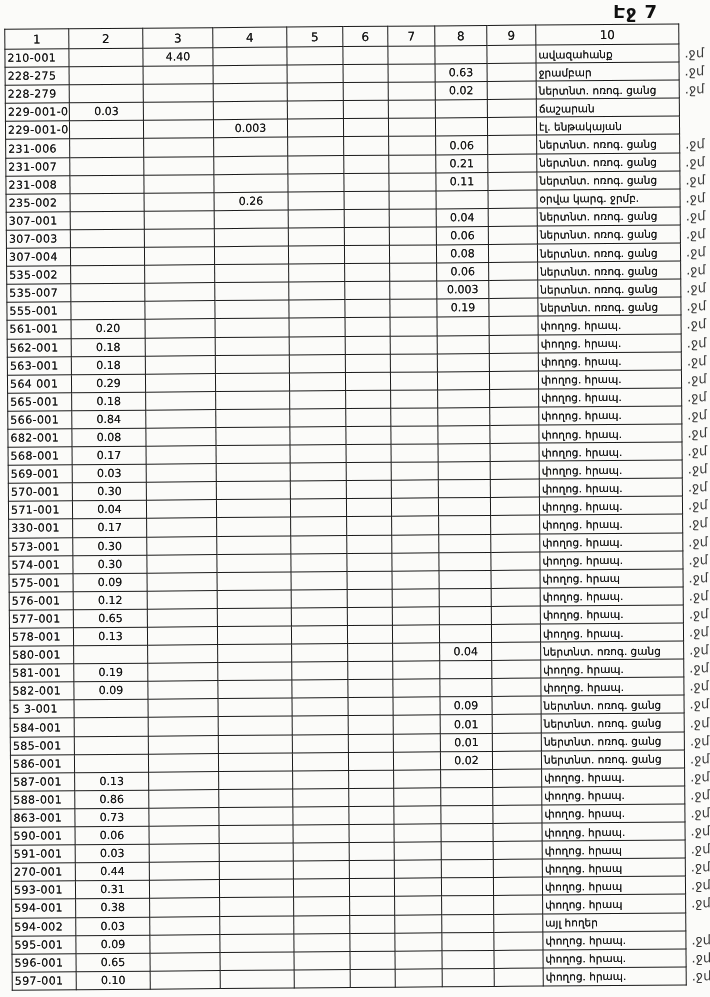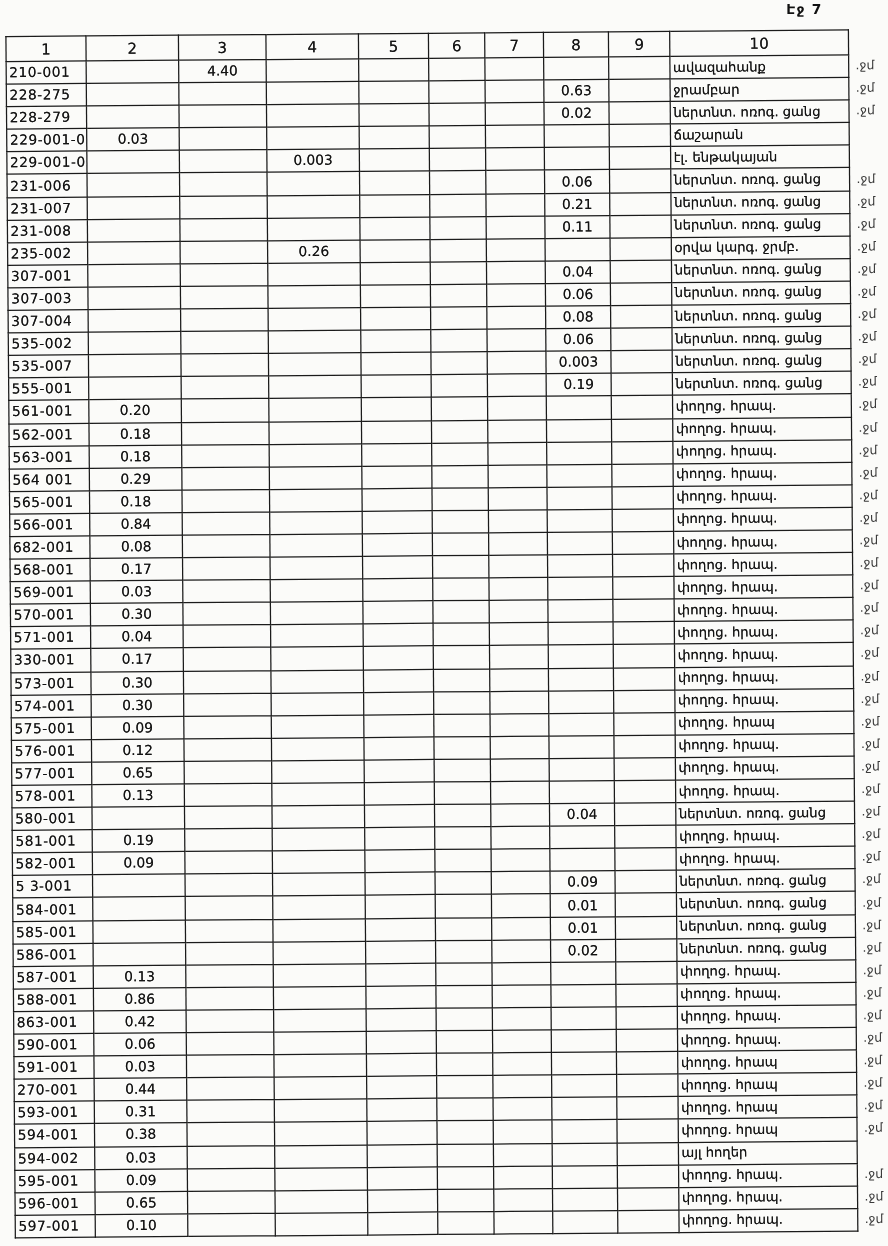--- a/index.html
+++ b/index.html
@@ -10,21 +10,21 @@
     font-family: "DejaVu Sans", sans-serif;
     color: #161616;
   }
   .page {
     position: relative;
     width: 710px; height: 997px;
   }
   .page-label {
     position: absolute;
     top: 1px; right: 52px;
-    font-size: 11px;
+    font-size: 18px;
     font-weight: bold;
     letter-spacing: 1px;
     color: #111;
   }
   .doc-table-wrap {
     position: absolute;
     left: 8px; top: 26px;
     transform: rotate(-0.45deg);
     transform-origin: 50% 50%;
   }
@@ -64,21 +64,21 @@
   td.use {
     font-size: 10.5px;
     text-align: left;
     padding-left: 5px;
     color: #131313;
   }
   
   table.doc td.markcell, table.doc th.markcell {
     border-top: none; border-right: none; border-bottom: none;
     border-left: 1.6px solid #1b1b1b;
-    font-size: 10px;
+    font-size: 13px;
     color: #3a3a3a;
     text-align: left;
     padding-left: 5px;
     vertical-align: middle;
     text-shadow: none;
   }
   
   col.c1  { width: 64px; }
   col.c2  { width: 74px; }
   col.c3  { width: 70px; }
@@ -670,21 +670,21 @@
       <td class="val"></td>
       <td class="val"></td>
       <td class="val"></td>
       <td class="val"></td>
       <td class="val"></td>
       <td class="use">փողոց. հրապ.</td>
       <td class="markcell">.ջմ</td>
     </tr>
           <tr>
       <td class="code">863-001</td>
-      <td class="val">0.42</td>
+      <td class="val">0.73</td>
       <td class="val"></td>
       <td class="val"></td>
       <td class="val"></td>
       <td class="val"></td>
       <td class="val"></td>
       <td class="val"></td>
       <td class="val"></td>
       <td class="use">փողոց. հրապ.</td>
       <td class="markcell">.ջմ</td>
     </tr>

